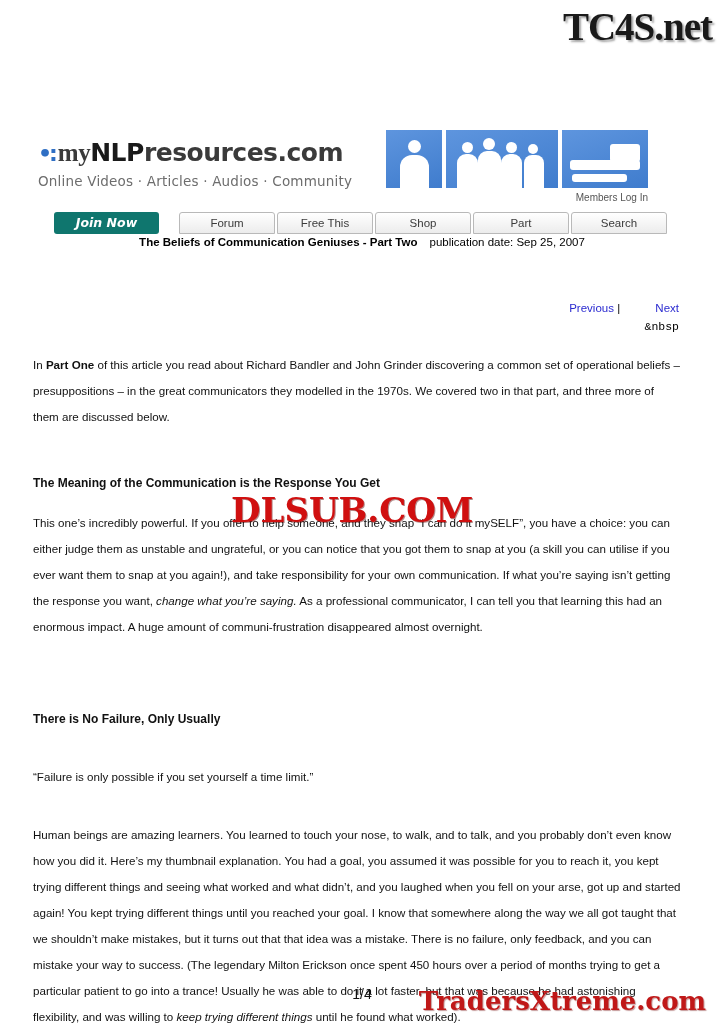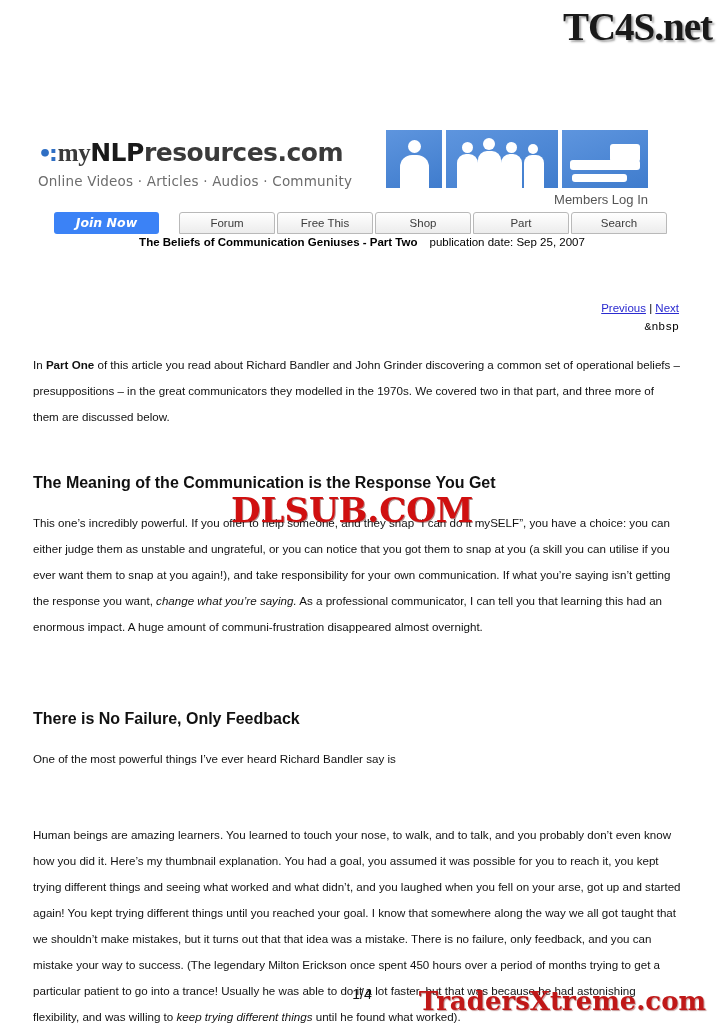--- a/index.html
+++ b/index.html
@@ -85,40 +85,40 @@
   }
   .bimg.one { left: 0; width: 56px; background: linear-gradient(160deg,#5e95de 0%,#3f7ccd 100%); }
   .bimg.two { left: 60px; width: 112px; background: linear-gradient(160deg,#5e95de 0%,#3f7ccd 100%); }
   .bimg.three { left: 176px; width: 86px; background: linear-gradient(160deg,#5e95de 0%,#3f7ccd 100%); }
   .silhouette { position: absolute; background: #ffffff; }
 
   .members-log-in {
     position: absolute;
     right: 0;
     top: 62px;
-    font-size: 13px;
+    font-size: 10px;
     color: #555;
     font-family: "Liberation Sans", sans-serif;
   }
 
   
   .navbar {
     position: absolute;
     left: 0;
     top: 82px;
     width: 610px;
     height: 23px;
   }
   .nav-join {
     position: absolute;
     left: 16px;
     top: 0;
     width: 105px;
     height: 22px;
-    background: #3b82f6;
+    background: #0f766e;
     border-radius: 3px;
     color: #ffffff;
     font-size: 12.5px;
     font-weight: bold;
     font-style: italic;
     text-align: center;
     line-height: 22px;
     font-family: "DejaVu Sans", sans-serif;
   }
   .nav-tab {
@@ -157,22 +157,22 @@
   
   .pager {
     position: absolute;
     top: 302px;
     right: 45px;
     font-size: 11.5px;
     text-align: right;
   }
   .pager a {
     color: #2a2ad0;
-    text-decoration: underline;
     cursor: pointer;
+    margin-left: 32px;
   }
   .pager .bar { color: #000; }
   .nbsp-line {
     position: absolute;
     top: 320px;
     right: 45px;
     font-size: 11.5px;
     color: #000;
     font-family: Liberation Mono, monospace;
   }
@@ -182,21 +182,21 @@
     position: absolute;
     left: 33px;
     top: 352px;
     width: 650px;
     font-size: 11.6px;
     line-height: 26px;
     color: #111;
   }
   .content p { margin: 0 0 14px 0; }
   .content h3 {
-    font-size: 16px;
+    font-size: 12px;
     font-weight: bold;
     margin: 0 0 14px 0;
   }
   .spacer-lg { height: 26px; }
   .spacer-xl { height: 52px; }
   .spacer-md { height: 18px; }
 
   
   .dlsub {
     position: absolute;
@@ -294,26 +294,26 @@
   <p><span>In </span><b>Part One</b><span> of this article you read about Richard Bandler and John Grinder discovering a common set of operational beliefs – presuppositions – in the great communicators they modelled in the 1970s. We covered two in that part, and three more of them are discussed below.</span></p>
 
   <div class="spacer-lg"></div>
 
   <h3>The Meaning of the Communication is the Response You Get</h3>
 
   <p><span> This one’s incredibly powerful. If you offer to help someone, and they snap “I can do it mySELF”, you have a choice: you can either judge them as unstable and ungrateful, or you can notice that you got them to snap at you (a skill you can utilise if you ever want them to snap at you again!), and take responsibility for your own communication. If what you’re saying isn’t getting the response you want, </span><i>change what you’re saying.</i><span> As a professional communicator, I can tell you that learning this had an enormous impact. A huge amount of communi-frustration disappeared almost overnight.</span></p>
 
   <div class="spacer-xl"></div>
 
-  <h3>There is No Failure, Only Feedback</h3>
-
-  <p> One of the most powerful things I’ve ever heard Richard Bandler say is</p>
+  <h3>There is No Failure, Only Usually</h3>
+
 
   <div class="spacer-md"></div>
 
+  <p>“Failure is only possible if you set yourself a time limit.”</p>
 
   <div class="spacer-md"></div>
 
   <p><span>Human beings are amazing learners. You learned to touch your nose, to walk, and to talk, and you probably don’t even know how you did it. Here’s my thumbnail explanation. You had a goal, you assumed it was possible for you to reach it, you kept trying different things and seeing what worked and what didn’t, and you laughed when you fell on your arse, got up and started again! You kept trying different things until you reached your goal. I know that somewhere along the way we all got taught that we shouldn’t make mistakes, but it turns out that that idea was a mistake. There is no failure, only feedback, and you can mistake your way to success. (The legendary Milton Erickson once spent 450 hours over a period of months trying to get a particular patient to go into a trance! Usually he was able to do it a lot faster, but that was because he had astonishing flexibility, and was willing to </span><i>keep trying different things</i><span> until he found what worked).</span></p>
 
 </div>
 
 <div class="dlsub">DLSUB.COM</div>
 
 <div class="page-num">1/4</div>

